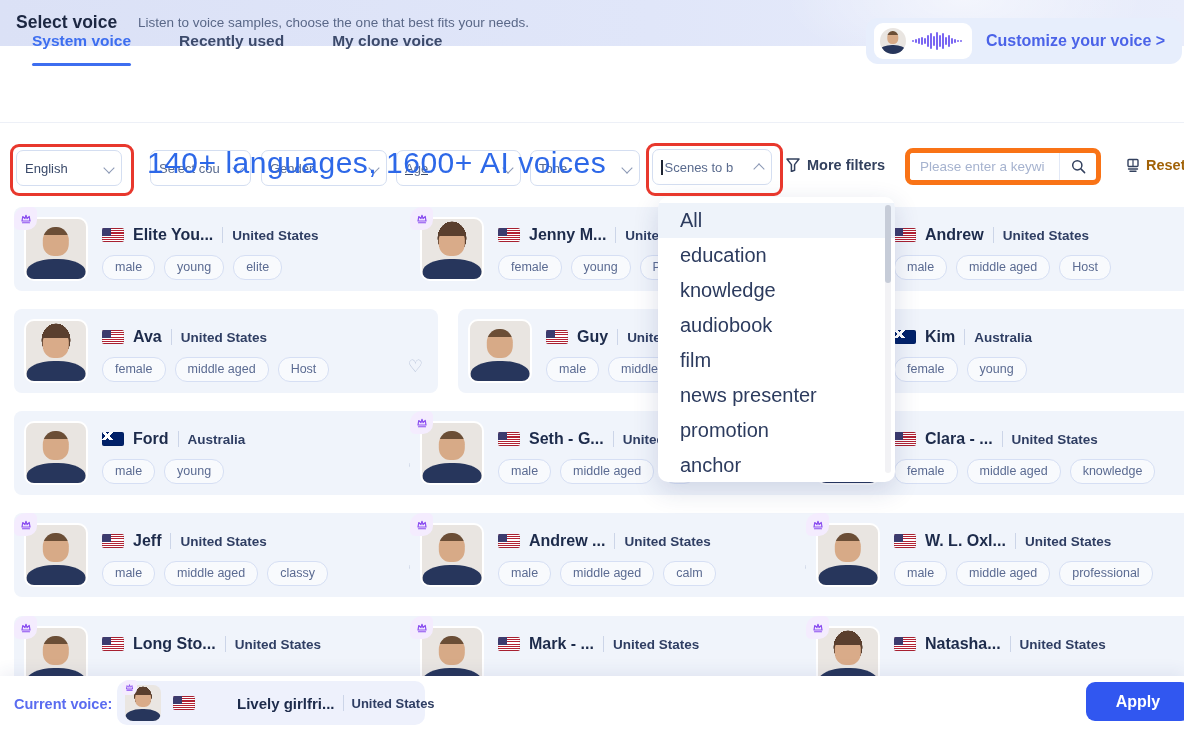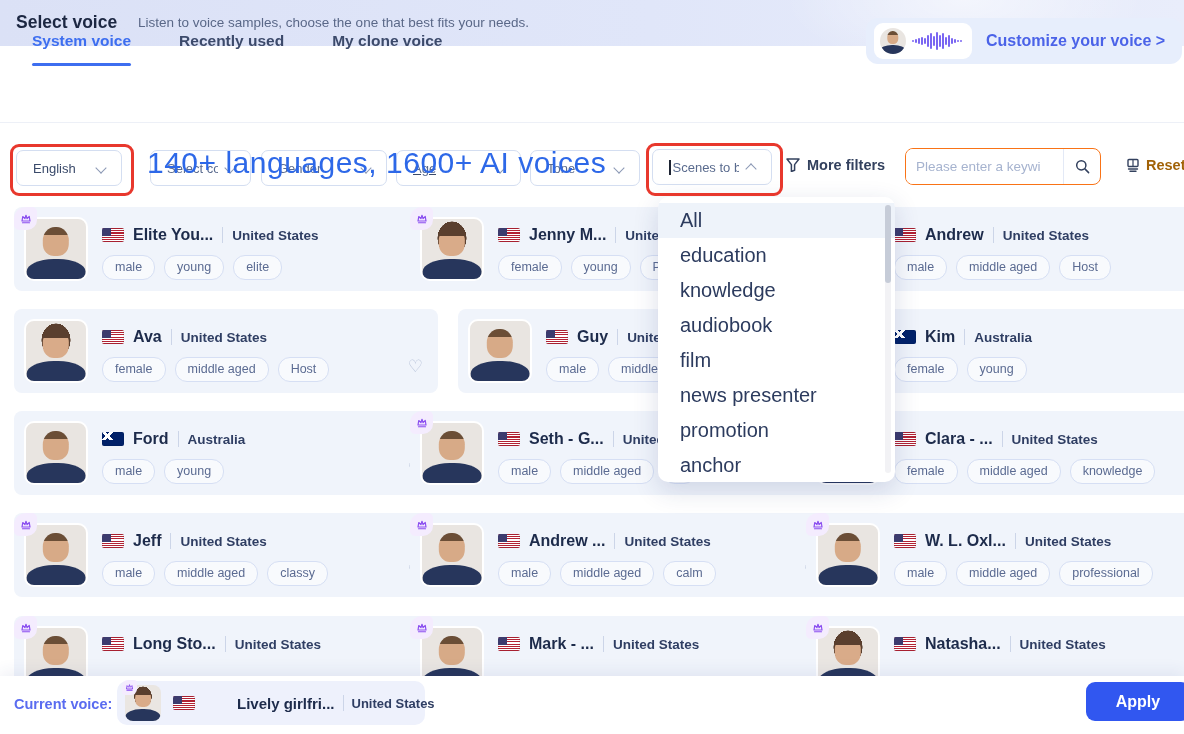--- a/index.html
+++ b/index.html
@@ -24,33 +24,33 @@
   .tab.active{color:#3d6ef0;}
   .tab.active::after{content:"";position:absolute;left:0;right:0;bottom:0;height:3px;background:#3d6ef0;border-radius:2px;}
   .customize{right:2px;top:18px;width:316px;height:46px;background:#e7eefc;border-radius:12px;
              display:flex;align-items:center;cursor:pointer;}
   .cust-pill{margin-left:8px;width:98px;height:36px;background:#fff;border-radius:9px;
              display:flex;align-items:center;gap:6px;padding-left:6px;box-sizing:border-box;}
   .cust-label{margin-left:14px;font-size:16px;font-weight:600;color:#4b63e8;}
 
   
   .sel{position:absolute;height:36px;background:#fff;border:1px solid #d4def1;border-radius:7px;
-       display:flex;align-items:center;justify-content:space-between;padding:0 16px;box-sizing:border-box;
+       display:flex;align-items:center;justify-content:space-between;padding:0 8px;box-sizing:border-box;
        font-size:13px;color:#3a4a6a;cursor:pointer;}
   .sel .lbl{white-space:nowrap;overflow:hidden;}
   .chev{width:7px;height:7px;border-right:1.6px solid #8b98b5;border-bottom:1.6px solid #8b98b5;
         transform:rotate(45deg);margin-left:8px;flex:none;}
   .chev.up{transform:rotate(-135deg);margin-top:4px;}
   .caret{width:1.5px;height:15px;background:#1d2433;margin-right:2px;flex:none;}
   .ghost{color:#5a6b8e;}
   .overlay-txt{left:147px;top:146px;font-size:30px;font-weight:500;white-space:nowrap;z-index:7;letter-spacing:.5px;}
   .anno{position:absolute;border:3px solid #e8382d;border-radius:9px;pointer-events:none;z-index:8;}
   .morefilters{left:786px;top:157px;display:flex;align-items:center;gap:7px;font-size:14.5px;
                font-weight:600;color:#33415e;cursor:pointer;}
-  .searchbox{left:905px;top:148px;width:196px;height:37px;background:#fff;border:1px solid #f97316;
+  .searchbox{left:905px;top:148px;width:196px;height:37px;background:#fff;border:5px solid #f97316;
              border-radius:8px;display:flex;align-items:stretch;overflow:hidden;box-sizing:border-box;}
   .searchbox input{flex:1;border:0;outline:none;padding:0 10px;font-size:13.5px;color:#3a4a6a;min-width:0;
                    font-family:inherit;}
   .searchbox input::placeholder{color:#a6b3cf;}
   .search-btn{width:36px;border-left:1px solid #e3e9f6;display:flex;align-items:center;justify-content:center;cursor:pointer;}
   .reset{left:1126px;top:157px;display:flex;align-items:center;gap:6px;font-size:14.5px;font-weight:600;
          color:#a16207;cursor:pointer;}
 
   
   .dd-notch{left:704px;top:191px;width:12px;height:12px;background:#fff;transform:rotate(45deg);

